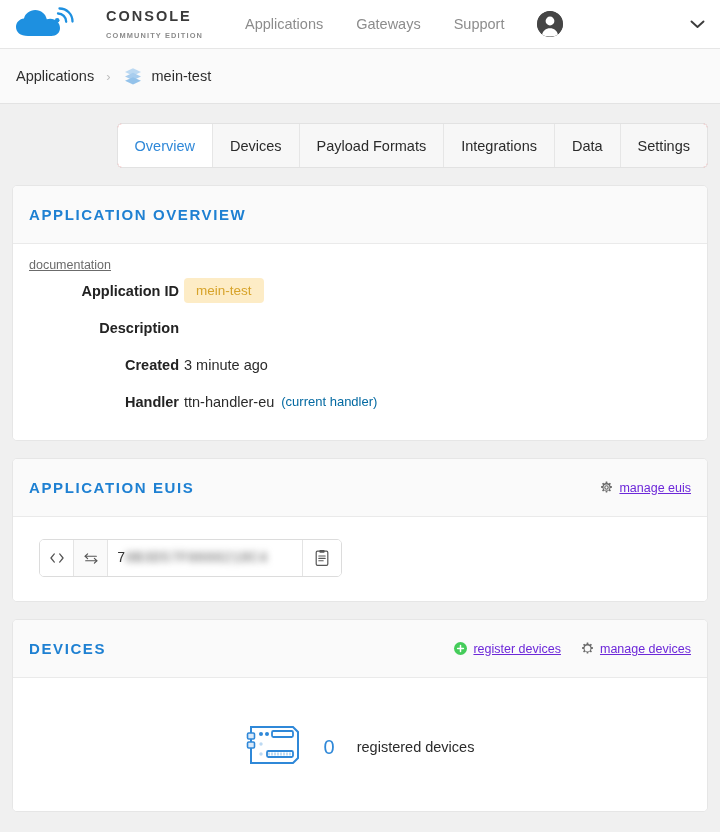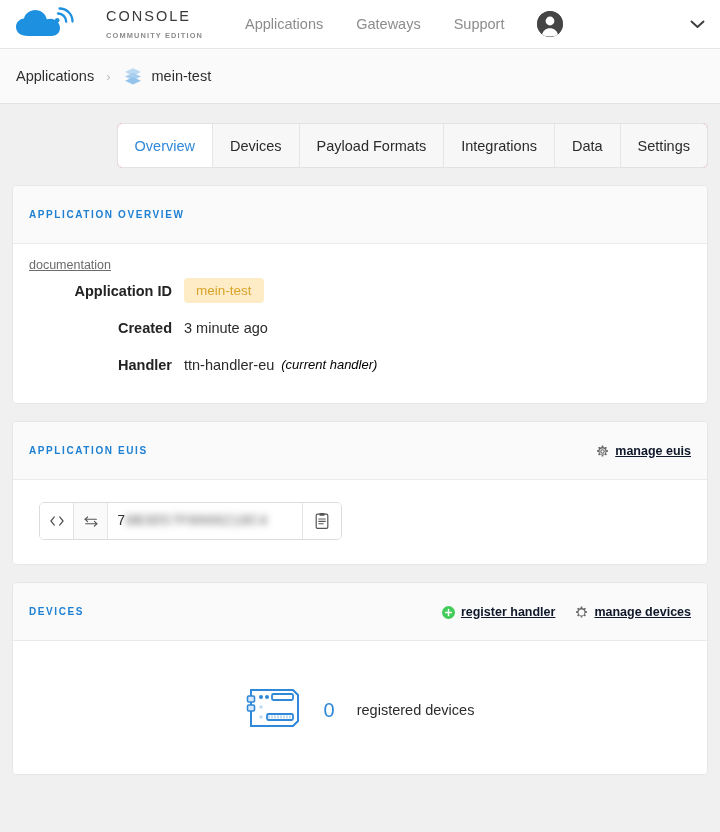--- a/index.html
+++ b/index.html
@@ -25,21 +25,21 @@
   .brand {
     display: flex;
     align-items: center;
     gap: 10px;
     margin-right: 42px;
   }
   .logo-cloud { width: 82px; height: 34px; display: block; flex: 0 0 auto; }
   .brand-text { display: flex; flex-direction: column; justify-content: center; line-height: 1; }
   .brand-title {
     font-size: 14.5px;
-    font-weight: normal;
+    font-weight: bold;
     color: #3a3a3a;
     letter-spacing: 2.0px;
   }
   .brand-sub {
     font-size: 7.4px;
     font-weight: bold;
     color: #8b8b8b;
     letter-spacing: 1.15px;
     margin-top: 9px;
   }
@@ -128,62 +128,61 @@
   .panel-head {
     height: 58px;
     display: flex;
     align-items: center;
     justify-content: space-between;
     padding: 0 16px;
     background: #fafafa;
     border-bottom: 1px solid #eaeaea;
   }
   .panel-title {
-    font-size: 10px;
+    font-size: 15px;
     font-weight: bold;
     color: #1e80d2;
     letter-spacing: 1.6px;
   }
   .panel-actions { display: flex; align-items: center; gap: 20px; }
   .act {
-    display: flex; align-items: flex-end; gap: 6px;
-    font-size: 12.5px; color: #0f172a;
+    display: flex; align-items: center; gap: 6px;
+    font-size: 12.5px; color: #6d28d9;
     text-decoration: none;
     cursor: pointer;
-    font-weight: bold;
   }
   .act .lbl { text-decoration: underline; }
   .panel-body { background: #ffffff; padding: 14px 16px 20px 16px; }
 
   
   .doc-row { display: flex; justify-content: flex-start; margin-bottom: 0; }
   .doc-link {
     font-size: 12.5px; color: #6b6b6b;
     text-decoration: underline; cursor: pointer;
   }
   .kv { display: flex; align-items: center; min-height: 37px; }
   .kv .k {
     width: 155px;
     text-align: right;
     font-size: 14.5px;
     font-weight: bold;
     color: #232323;
-    padding-right: 12px;
+    padding-right: 5px;
     flex: 0 0 auto;
   }
   .kv .v { font-size: 14.5px; color: #2b2b2b; display: flex; align-items: center; gap: 7px; }
   .badge {
     display: inline-block;
     background: #fdecc6;
     color: #d7a32a;
     font-size: 13.5px;
     padding: 5px 12px;
     border-radius: 4px;
   }
-  .muted-it { color: #000000; font-style: italic; font-size: 13px; }
+  .muted-it { color: #0369a1; font-size: 13px; }
 
   
   .eui-body { padding: 22px 16px 24px 26px; }
   .eui-group {
     display: inline-flex;
     align-items: stretch;
     border: 1px solid #dcdcdc;
     border-radius: 5px;
     background: #ffffff;
     height: 38px;
@@ -315,20 +314,24 @@
       <span class="doc-link">documentation</span>
     </div>
 
     <div class="kv">
       <div class="k">Application ID</div>
       <div class="v">
         <span class="badge">mein-test</span>
       </div>
     </div>
 
+    <div class="kv">
+      <div class="k">Description</div>
+      <div class="v"></div>
+    </div>
 
     <div class="kv">
       <div class="k">Created</div>
       <div class="v">3 minute ago</div>
     </div>
 
     <div class="kv">
       <div class="k">Handler</div>
       <div class="v">
         <span>ttn-handler-eu</span>
@@ -393,21 +396,21 @@
   <div class="panel-head">
     <div class="panel-title">DEVICES</div>
     <div class="panel-actions">
 
       <span class="act">
         <span class="green-plus">
           <svg width="9" height="9" viewBox="0 0 9 9">
             <path d="M4.5 1.6 V7.4 M1.6 4.5 H7.4" stroke="#ffffff" stroke-width="1.5" stroke-linecap="round"></path>
           </svg>
         </span>
-        <span class="lbl">register handler</span>
+        <span class="lbl">register devices</span>
       </span>
 
       <span class="act">
         <svg width="13" height="13" viewBox="0 0 16 16">
           <path d="M7.1 0.7 h1.8 l0.3 1.9 1.5 0.6 1.5 -1.2 1.3 1.3 -1.2 1.5 0.6 1.5 1.9 0.3 v1.8 l-1.9 0.3 -0.6 1.5 1.2 1.5 -1.3 1.3 -1.5 -1.2 -1.5 0.6 -0.3 1.9 h-1.8 l-0.3 -1.9 -1.5 -0.6 -1.5 1.2 -1.3 -1.3 1.2 -1.5 -0.6 -1.5 -1.9 -0.3 v-1.8 l1.9 -0.3 0.6 -1.5 -1.2 -1.5 1.3 -1.3 1.5 1.2 1.5 -0.6 Z M8 4.4 A3.6 3.6 0 1 0 8 11.6 A3.6 3.6 0 1 0 8 4.4 Z" fill="#6b6b6b"></path>
         </svg>
         <span class="lbl">manage devices</span>
       </span>
 
     </div>

